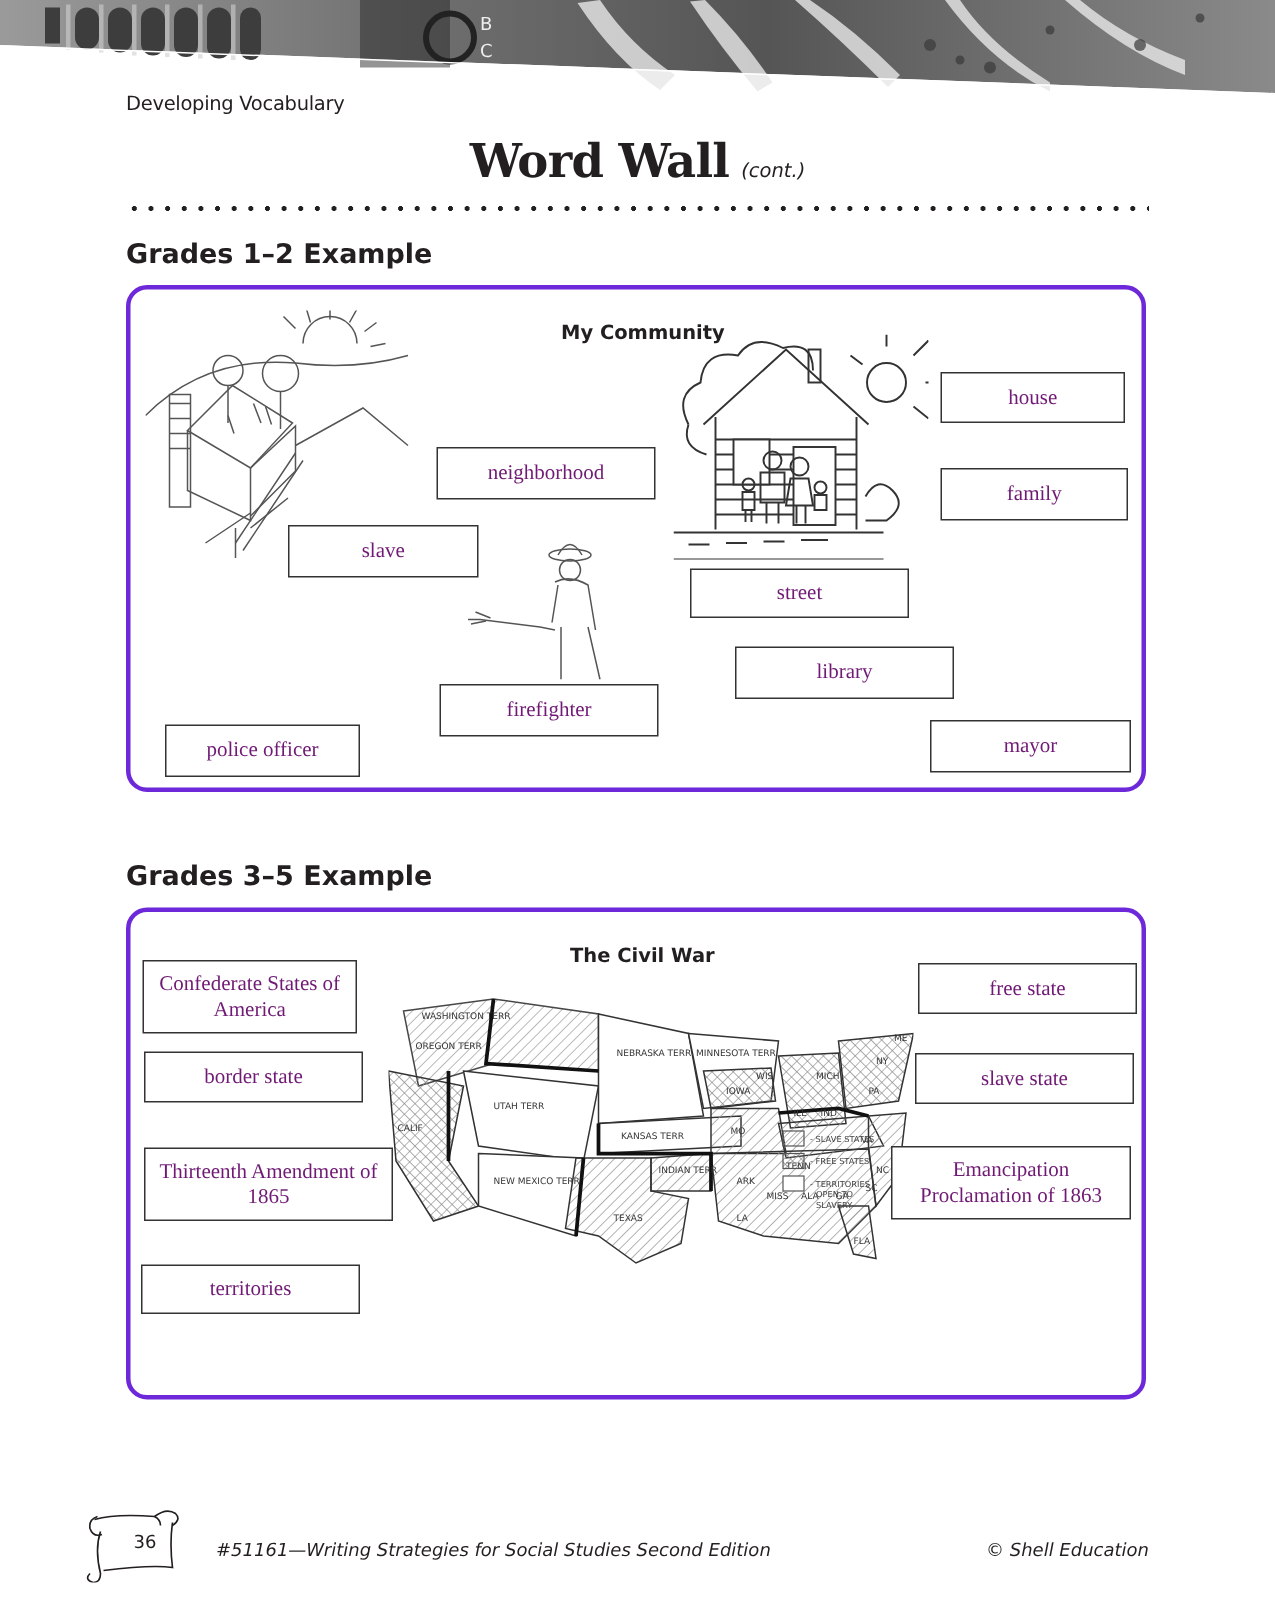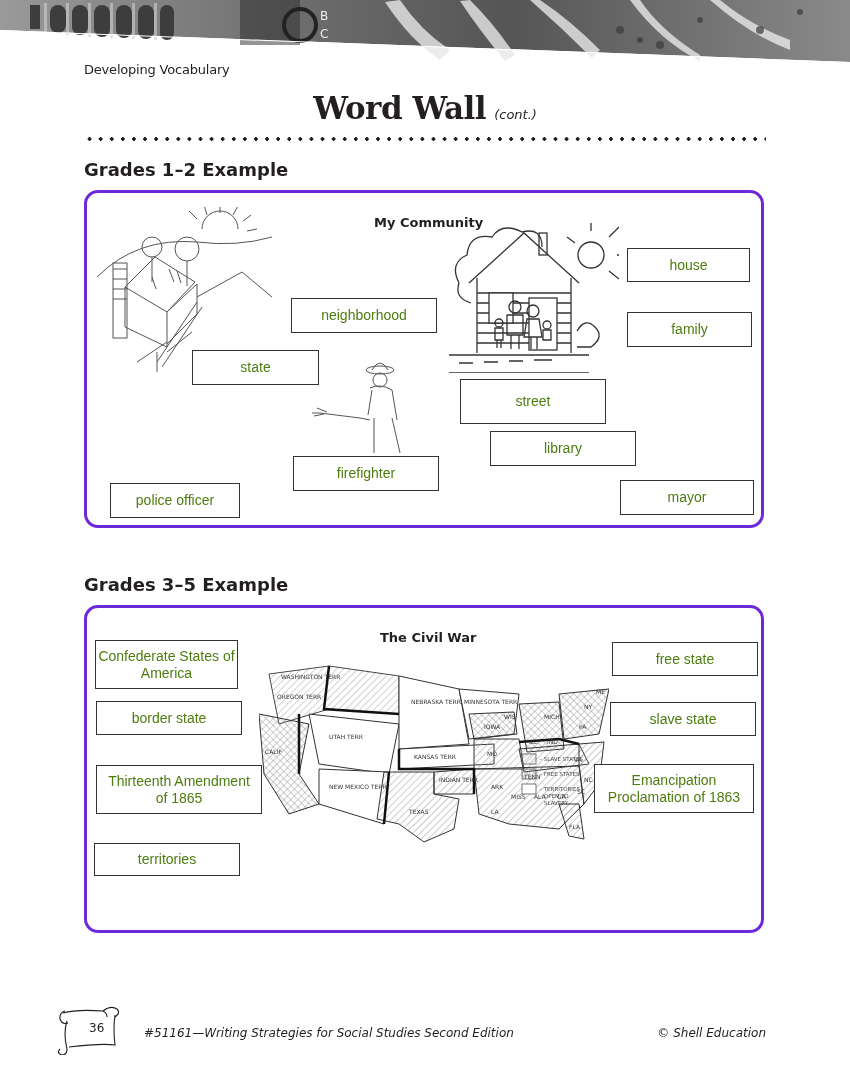--- a/index.html
+++ b/index.html
@@ -9,21 +9,21 @@
   .running-head { position:absolute; left:84px; top:62px; font-size:13px; color:#231f20; font-family:"DejaVu Sans", sans-serif; letter-spacing:-0.2px; }
   .title-wrap { position:absolute; left:0; width:850px; top:90px; text-align:center; }
   .title { font-family:"DejaVu Serif", serif; font-weight:bold; font-size:31px; color:#231f20; letter-spacing:-0.5px; }
   .title-cont { font-family:"DejaVu Sans", sans-serif; font-style:italic; font-size:13px; margin-left:8px; }
   .dots { position:absolute; left:84px; top:136px; width:682px; height:6px;
     background-image: radial-gradient(circle, #231f20 1.6px, transparent 1.8px);
     background-size: 11.1px 6px; background-repeat: repeat-x; }
   .section-h { position:absolute; left:84px; font-weight:bold; font-size:18px; color:#231f20; font-family:"DejaVu Sans", sans-serif; }
   .panel { position:absolute; left:84px; width:680px; border:3px solid #6d28d9; border-radius:14px; background:#fff; box-sizing:border-box; }
   .panel-title { position:absolute; font-weight:bold; font-size:13px; font-family:"DejaVu Sans", sans-serif; }
-  .card { position:absolute; border:1.5px solid #333; background:#fff; box-sizing:border-box; display:flex; align-items:center; justify-content:center; text-align:center; font-size:14px; color:#4d7c0f; line-height:17px; font-family:Liberation Sans, sans-serif; }
+  .card { position:absolute; border:1.5px solid #333; background:#fff; box-sizing:border-box; display:flex; align-items:center; justify-content:center; text-align:center; font-size:14px; color:#701a75; line-height:17px; font-family:Liberation Serif, serif; }
   .art { position:absolute; }
   .footer-text { position:absolute; top:1026px; font-size:12px; font-style:italic; font-family:"DejaVu Sans", sans-serif; color:#231f20; }
   .page-num { position:absolute; left:89px; top:1021px; font-size:12px; font-family:"DejaVu Sans", sans-serif; }
 </style>
 </head>
 <body>
 
 <div class="banner">
   <svg width="850" height="62" viewBox="0 0 850 62">
     <defs>
@@ -150,23 +150,23 @@
   <div class="card" style="left:540px; top:55px; width:123px; height:34px;">
       <span>house</span>
     </div>
   <div class="card" style="left:204px; top:105px; width:146px; height:35px;">
       <span>neighborhood</span>
     </div>
   <div class="card" style="left:540px; top:119px; width:125px; height:35px;">
       <span>family</span>
     </div>
   <div class="card" style="left:105px; top:157px; width:127px; height:35px;">
-      <span>state</span>
-    </div>
-  <div class="card" style="left:373px; top:186px; width:146px; height:45px;">
+      <span>slave</span>
+    </div>
+  <div class="card" style="left:373px; top:186px; width:146px; height:33px;">
       <span>street</span>
     </div>
   <div class="card" style="left:403px; top:238px; width:146px; height:35px;">
       <span>library</span>
     </div>
   <div class="card" style="left:206px; top:263px; width:146px; height:35px;">
       <span>firefighter</span>
     </div>
   <div class="card" style="left:23px; top:290px; width:130px; height:35px;">
       <span>police officer</span>

